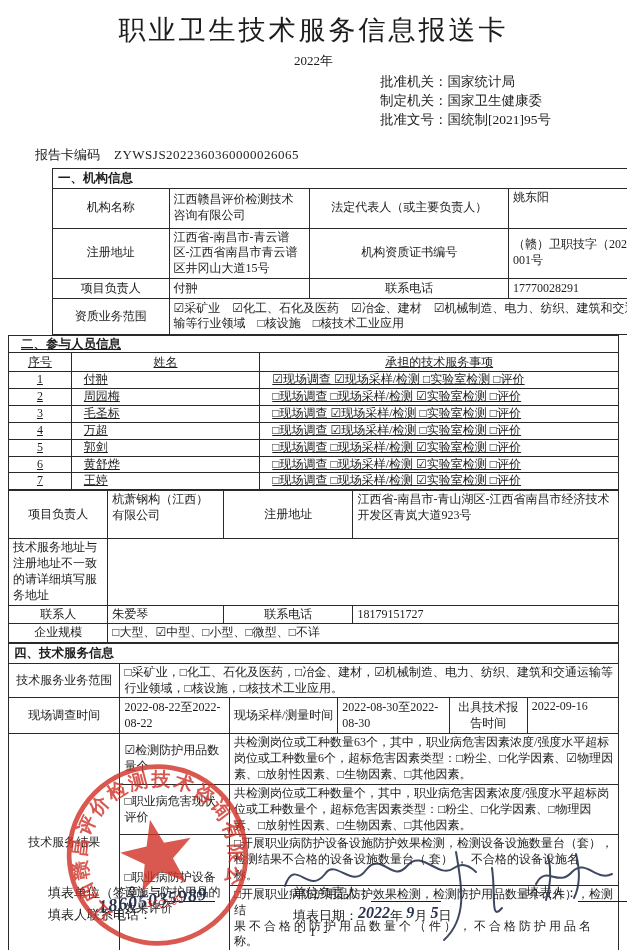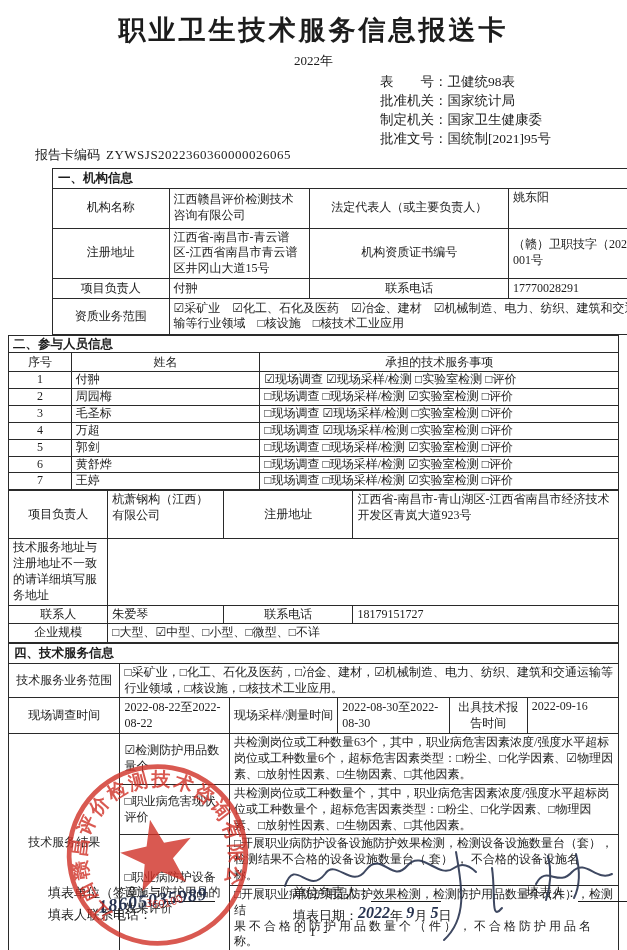--- a/index.html
+++ b/index.html
@@ -3,39 +3,39 @@
 <meta charset="utf-8">
 <style>
   html,body{margin:0;padding:0;background:#888;}
   .page{
     position:relative;width:627px;height:950px;background:#fff;
     margin:0 auto;overflow:hidden;
     font-family:"Liberation Serif","DejaVu Sans",serif;
     color:#1c1c1c;
   }
   .title{position:absolute;top:12px;left:0;width:627px;text-align:center;
-    font-size:27px;font-weight:bold;letter-spacing:3px;}
+    font-size:27px;font-weight:normal;letter-spacing:3px;}
   .subtitle{position:absolute;top:52px;left:0;width:627px;text-align:center;font-size:13px;}
   .meta{position:absolute;top:72px;left:380px;font-size:13.5px;line-height:19px;}
   .meta .line{white-space:nowrap;}
   .report-code{position:absolute;top:146px;left:35px;font-size:13px;}
-  .report-code .code{margin-left:6px;letter-spacing:0.5px;}
+  .report-code .code{margin-left:14px;letter-spacing:0.5px;}
   .tables{position:absolute;top:168px;left:8px;width:611px;}
   table{border-collapse:collapse;table-layout:fixed;width:611px;font-size:12px;}
   td{border:1px solid #2a2a2a;padding:1px 4px;vertical-align:middle;line-height:1.32;
      overflow:hidden;}
   td.sec{border-left:1.5px solid #2a2a2a;border-right:1.5px solid #2a2a2a;
      font-weight:bold;font-size:12.5px;padding:1px 5px;height:14px;}
   table{border-left:1.5px solid #2a2a2a;border-right:1.5px solid #2a2a2a;}
   .tables table:first-child{border-top:1.5px solid #2a2a2a;margin-left:44px;}
   .tables table:last-child{border-bottom:1.5px solid #2a2a2a;}
   td.lab{text-align:center;}
   td.val{text-align:left;}
   td.pre{white-space:pre-line;}
-  .t2 td{padding:0 4px;height:14px;}
+  .t2 td{padding:0 12px;height:14px;text-decoration:underline;}
   .t2 .hrow td{height:18px;text-align:center;}
   .footer{position:absolute;left:0;top:878px;width:627px;font-size:13px;}
   .fline{position:absolute;white-space:nowrap;padding-left:38px;}
   .blank{display:inline-block;border-bottom:1px solid #1c1c1c;height:13px;vertical-align:bottom;}
   .hw{font-style:italic;color:#26324f;font-weight:bold;}
   .pagenum{position:absolute;top:924px;left:0;width:627px;text-align:center;font-size:13px;letter-spacing:2px;}
   .stamp{position:absolute;left:55px;top:760px;pointer-events:none;opacity:0.8;}
   .sigs{position:absolute;left:240px;top:838px;pointer-events:none;}
   .hw-phone{position:absolute;left:98px;top:890px;font-size:18px;transform:rotate(-7deg);
     letter-spacing:1px;pointer-events:none;}
@@ -45,21 +45,20 @@
 </style>
 </head>
 <body>
 
 <div class="page">
 
   <div class="title">职业卫生技术服务信息报送卡</div>
   <div class="subtitle">2022年</div>
 
   <div class="meta">
-    <div class="line"><span>表　　号：</span><span>卫健统98表</span></div>
     <div class="line"><span>批准机关：</span><span>国家统计局</span></div>
     <div class="line"><span>制定机关：</span><span>国家卫生健康委</span></div>
     <div class="line"><span>批准文号：</span><span>国统制[2021]95号</span></div>
   </div>
 
   <div class="report-code">
     <span>报告卡编码</span><span class="code">ZYWSJS2022360360000026065</span>
   </div>
 
   <div class="tables">

